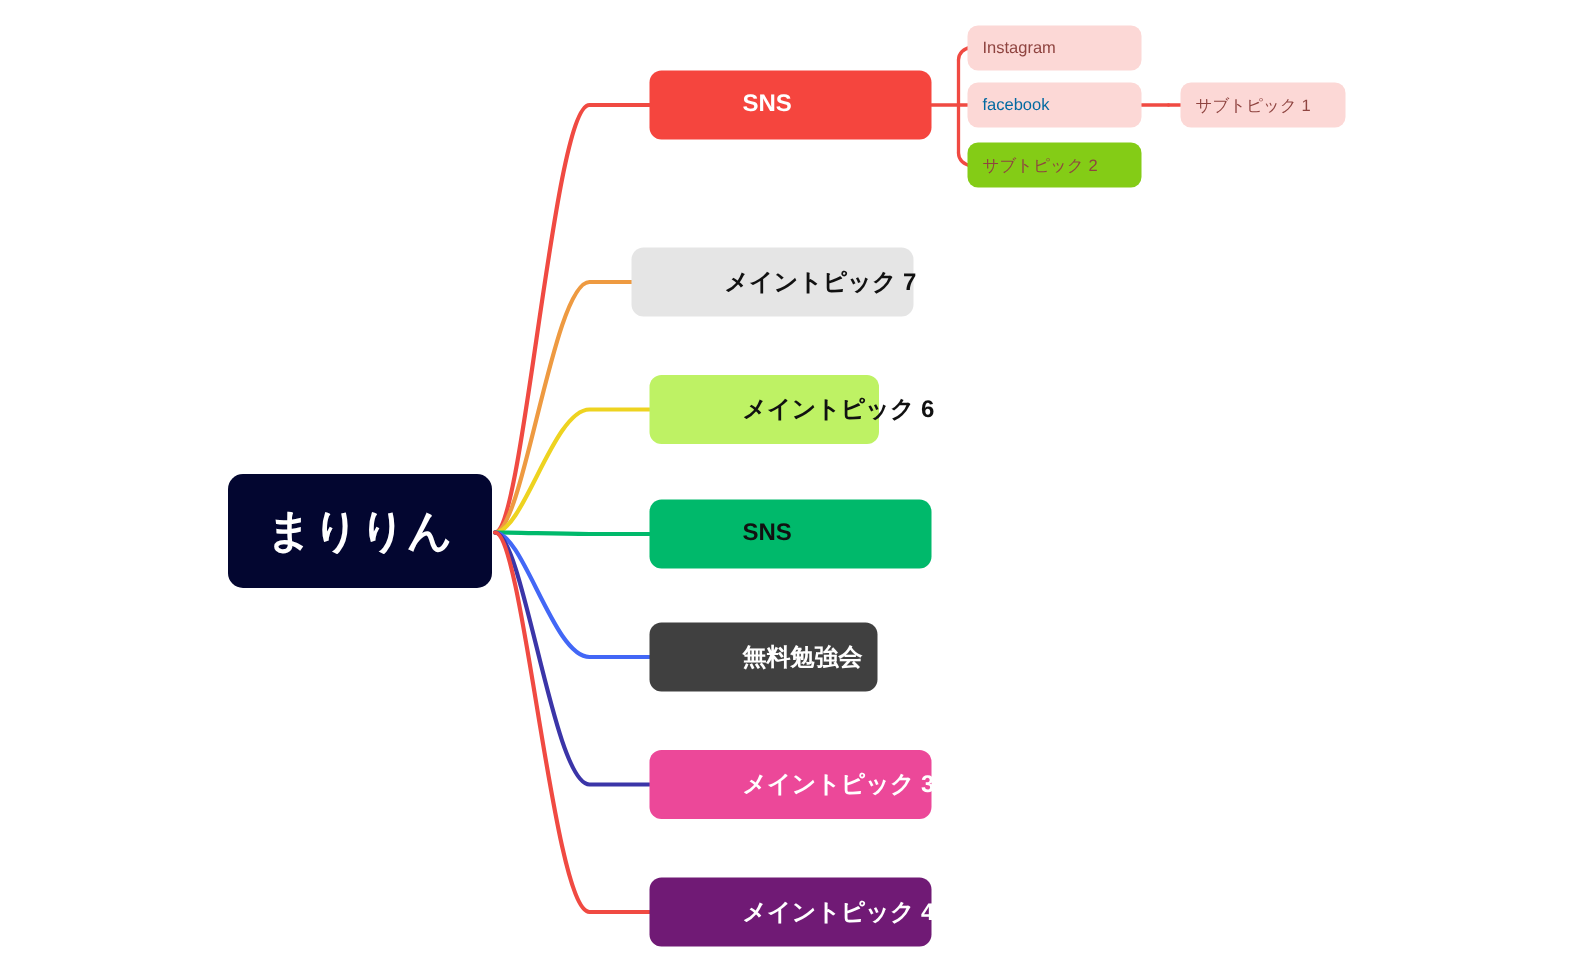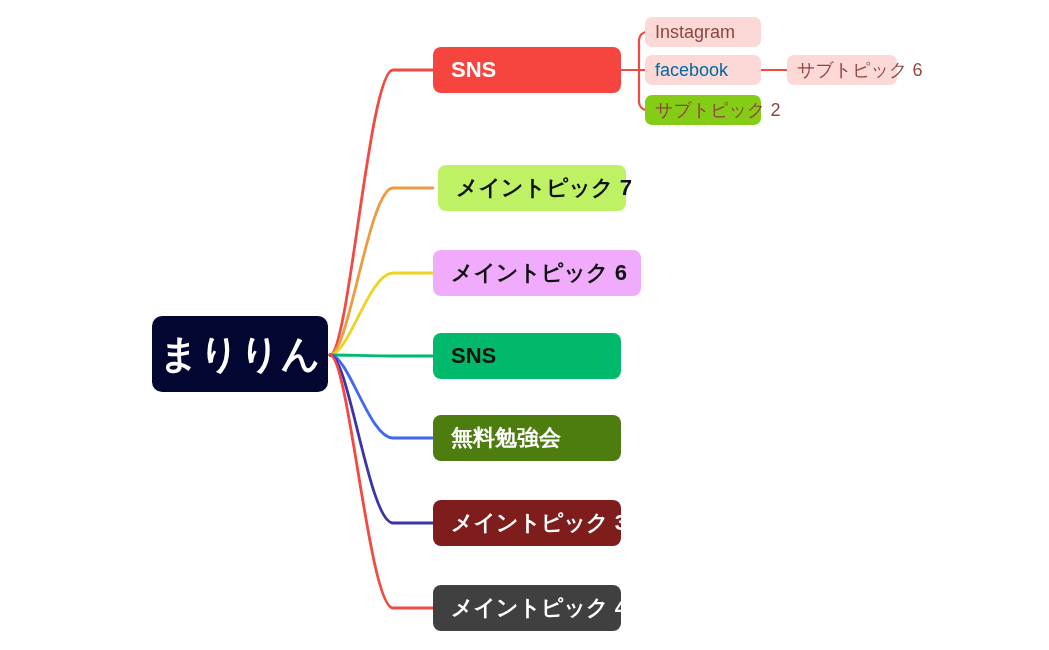--- a/index.html
+++ b/index.html
@@ -41,44 +41,45 @@
   
   .root {
     left: 152px;
     top: 316px;
     width: 176px;
     height: 76px;
     border-radius: 10px;
     justify-content: center;
   }
   .root .node-label {
-    font-size: 39px;
+    font-size: 30px;
     font-weight: bold;
     letter-spacing: 0.5px;
   }
   
   .main {
     left: 433px;
     width: 188px;
     height: 46px;
     padding-left: 18px;
   }
   .main .node-label {
-    font-size: 22px;
+    font-size: 16px;
     font-weight: bold;
+    margin-left: 44px;
   }
   
   .sub {
     height: 32px;
     border-radius: 7px;
     padding-left: 10px;
     padding-right: 10px;
   }
   .sub .node-label {
-    font-size: 18px;
+    font-size: 11px;
     font-weight: normal;
   }
 </style>
 </head>
 <body>
 
 <div id="canvas">
 
   <svg id="edges" viewBox="0 0 1049 650" width="1049" height="650" xmlns="http://www.w3.org/2000/svg">
       <path d="M 330 355 C 348.9 355, 369.06 70, 393 70 L 433 70" fill="none" stroke="#F04A42" stroke-width="2.8" stroke-linecap="round"></path>
@@ -105,38 +106,38 @@
       <div class="node main" style="left: 433px; top: 47px; width: 188px; height: 46px; background: rgb(245, 69, 62); color: rgb(255, 255, 255);">
         <span class="node-label">SNS</span>
       </div>
       <div class="node sub" style="left: 645px; top: 17px; width: 116px; height: 30px; background: rgb(252, 216, 214); color: rgb(143, 68, 64);">
         <span class="node-label">Instagram</span>
       </div>
       <div class="node sub" style="left: 645px; top: 55px; width: 116px; height: 30px; background: rgb(252, 216, 214); color: #0369a1;">
         <span class="node-label">facebook</span>
       </div>
       <div class="node sub" style="left: 787px; top: 55px; width: 110px; height: 30px; background: rgb(252, 216, 214); color: rgb(143, 68, 64);">
-        <span class="node-label">サブトピック 6</span>
+        <span class="node-label">サブトピック 1</span>
       </div>
       <div class="node sub" style="left: 645px; top: 95px; width: 116px; height: 30px; background: #84cc16; color: rgb(143, 68, 64);">
         <span class="node-label">サブトピック 2</span>
       </div>
-      <div class="node main" style="left: 438px; top: 165px; width: 188px; height: 46px; background: #bef264; color: rgb(17, 17, 17);">
+      <div class="node main" style="left: 421px; top: 165px; width: 188px; height: 46px; background: #e5e5e5; color: rgb(17, 17, 17);">
         <span class="node-label">メイントピック 7</span>
       </div>
-      <div class="node main" style="left: 433px; top: 250px; width: 208px; height: 46px; background: #f0abfc; color: rgb(17, 17, 17);">
+      <div class="node main" style="left: 433px; top: 250px; width: 153px; height: 46px; background: #bef264; color: rgb(17, 17, 17);">
         <span class="node-label">メイントピック 6</span>
       </div>
       <div class="node main" style="left: 433px; top: 333px; width: 188px; height: 46px; background: rgb(0, 185, 107); color: rgb(17, 17, 17);">
         <span class="node-label">SNS</span>
       </div>
-      <div class="node main" style="left: 433px; top: 415px; width: 188px; height: 46px; background: #4d7c0f; color: rgb(255, 255, 255);">
+      <div class="node main" style="left: 433px; top: 415px; width: 152px; height: 46px; background: #404040; color: rgb(255, 255, 255);">
         <span class="node-label">無料勉強会</span>
       </div>
-      <div class="node main" style="left: 433px; top: 500px; width: 188px; height: 46px; background: #7f1d1d; color: rgb(255, 255, 255);">
+      <div class="node main" style="left: 433px; top: 500px; width: 188px; height: 46px; background: #ec4899; color: rgb(255, 255, 255);">
         <span class="node-label">メイントピック 3</span>
       </div>
-      <div class="node main" style="left: 433px; top: 585px; width: 188px; height: 46px; background: #404040; color: rgb(255, 255, 255);">
+      <div class="node main" style="left: 433px; top: 585px; width: 188px; height: 46px; background: #701a75; color: rgb(255, 255, 255);">
         <span class="node-label">メイントピック 4</span>
       </div>
     </div>
 
 </div>
 
 </body></html>

